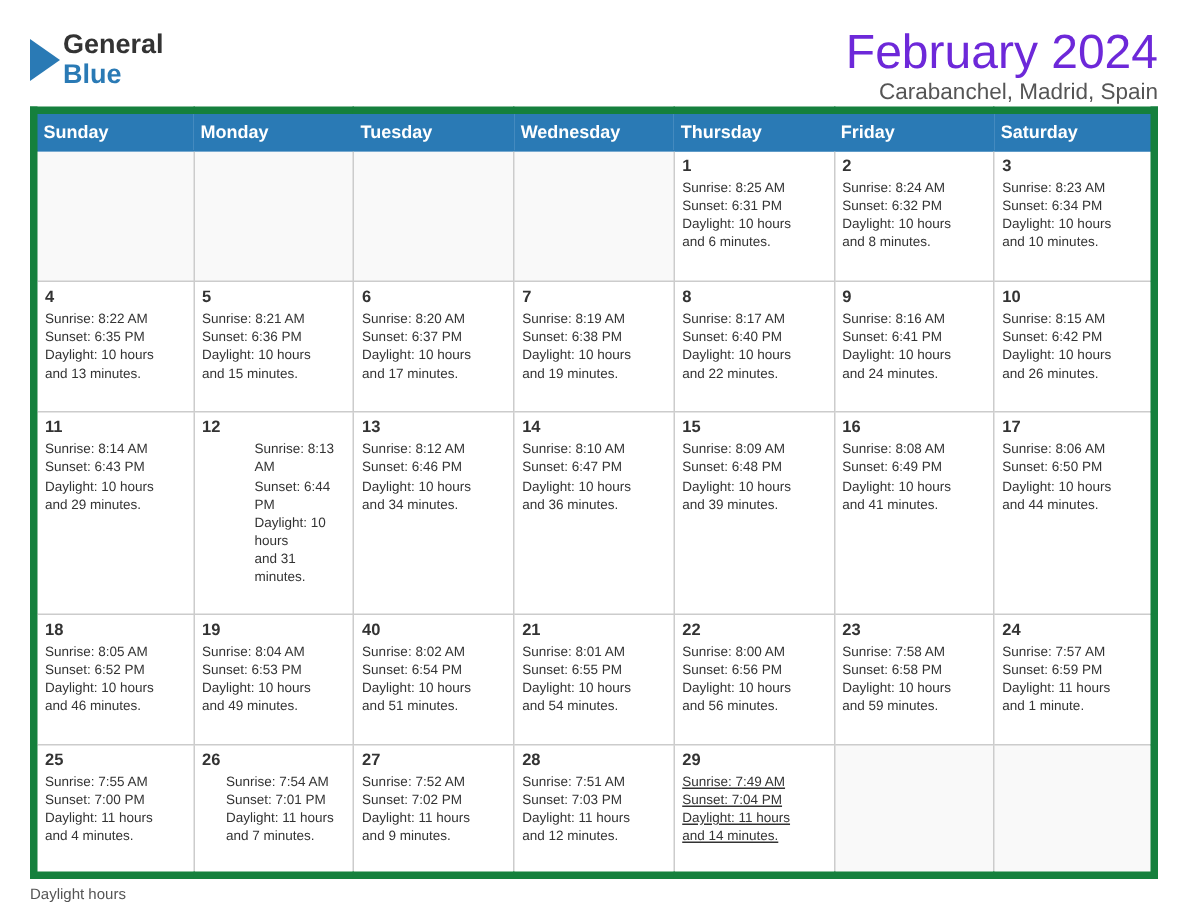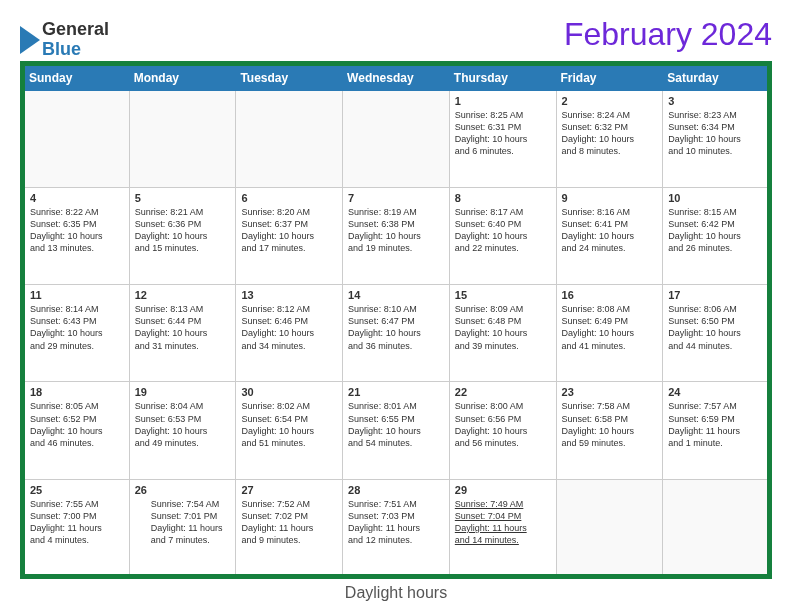--- a/index.html
+++ b/index.html
@@ -96,42 +96,43 @@
     }
     .day-info {
       font-size: 9px;
       color: #333;
       line-height: 1.35;
     }
     .empty-cell {
       background: #f9f9f9;
     }
     .footer-note {
-      font-size: 16px;
+      font-size: 10px;
       color: #555;
       margin-top: 5px;
-      text-align: center;
+      text-align: left;
     }
   </style>
 </head>
 <body>
 
 <div class="page">
   <div class="header">
     <div class="logo">
       <svg class="logo-icon" viewBox="0 0 20 28" xmlns="http://www.w3.org/2000/svg">
         <polygon points="0,28 20,14 0,0" fill="#2a7ab5"></polygon>
       </svg>
       <div class="logo-text">
         <span class="logo-general">General</span>
         <span class="logo-blue">Blue</span>
       </div>
     </div>
     <div class="title-block">
       <div class="main-title">February 2024</div>
+      <div class="subtitle">Carabanchel, Madrid, Spain</div>
     </div>
   </div>
 
   <table class="calendar">
     <thead>
       <tr>
       <th>Sunday</th>
           <th>Monday</th>
           <th>Tuesday</th>
           <th>Wednesday</th>
@@ -222,21 +223,21 @@
         <tr class="week-row">
           <td>
             <span class="day-num">11</span>
             <div class="day-info" style="white-space: pre-line;">Sunrise: 8:14 AM
 Sunset: 6:43 PM
 Daylight: 10 hours
 and 29 minutes.</div>
           </td>
           <td>
             <span class="day-num">12</span>
-            <div class="day-info" style="white-space: pre-line;">Sunrise: 8:13 AM
+            <div class="day-info" style="white-space: pre-line; margin-left: 35px;">Sunrise: 8:13 AM
 Sunset: 6:44 PM
 Daylight: 10 hours
 and 31 minutes.</div>
           </td>
           <td>
             <span class="day-num">13</span>
             <div class="day-info" style="white-space: pre-line;">Sunrise: 8:12 AM
 Sunset: 6:46 PM
 Daylight: 10 hours
 and 34 minutes.</div>
@@ -279,21 +280,21 @@
 and 46 minutes.</div>
           </td>
           <td>
             <span class="day-num">19</span>
             <div class="day-info" style="white-space: pre-line;">Sunrise: 8:04 AM
 Sunset: 6:53 PM
 Daylight: 10 hours
 and 49 minutes.</div>
           </td>
           <td>
-            <span class="day-num">30</span>
+            <span class="day-num">40</span>
             <div class="day-info" style="white-space: pre-line;">Sunrise: 8:02 AM
 Sunset: 6:54 PM
 Daylight: 10 hours
 and 51 minutes.</div>
           </td>
           <td>
             <span class="day-num">21</span>
             <div class="day-info" style="white-space: pre-line;">Sunrise: 8:01 AM
 Sunset: 6:55 PM
 Daylight: 10 hours

